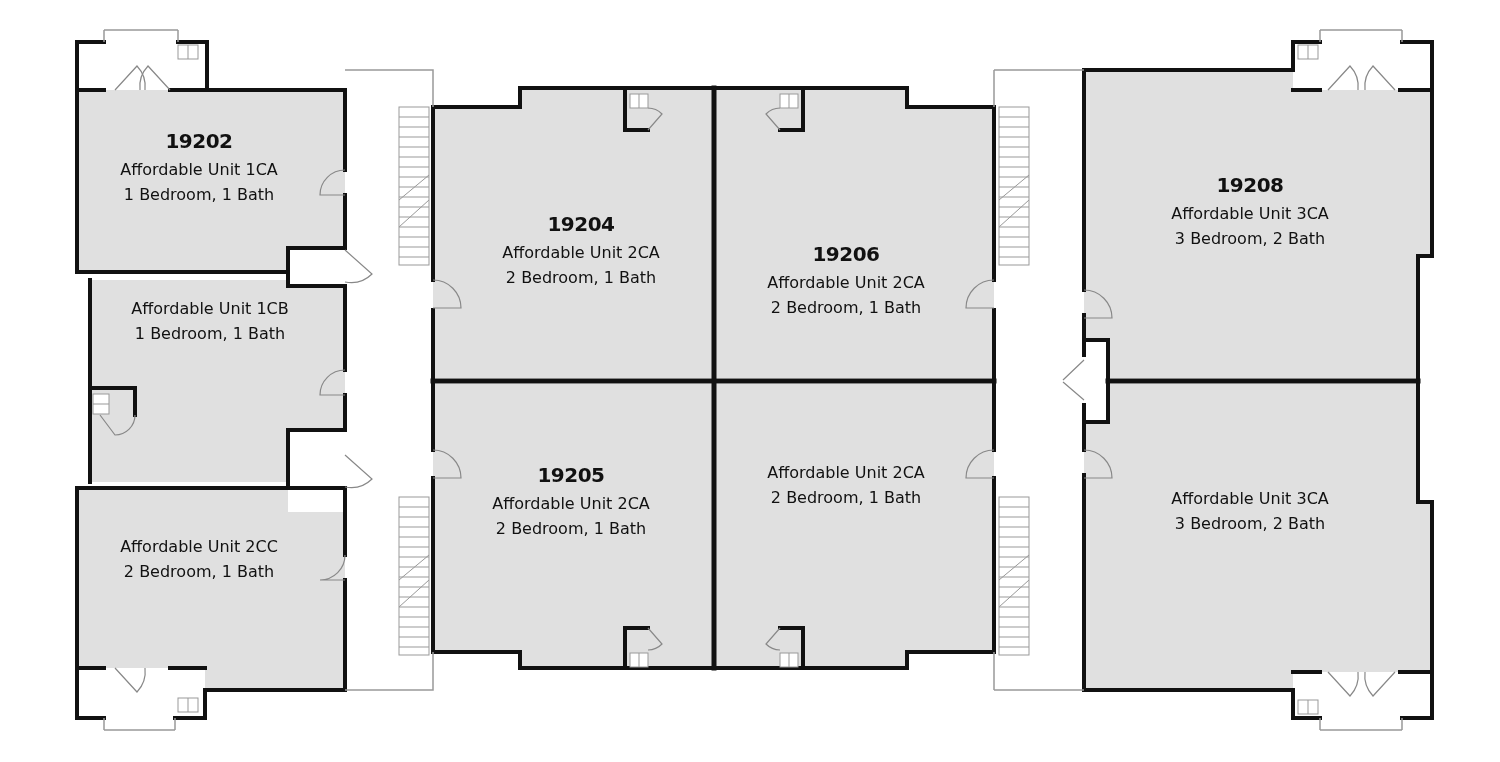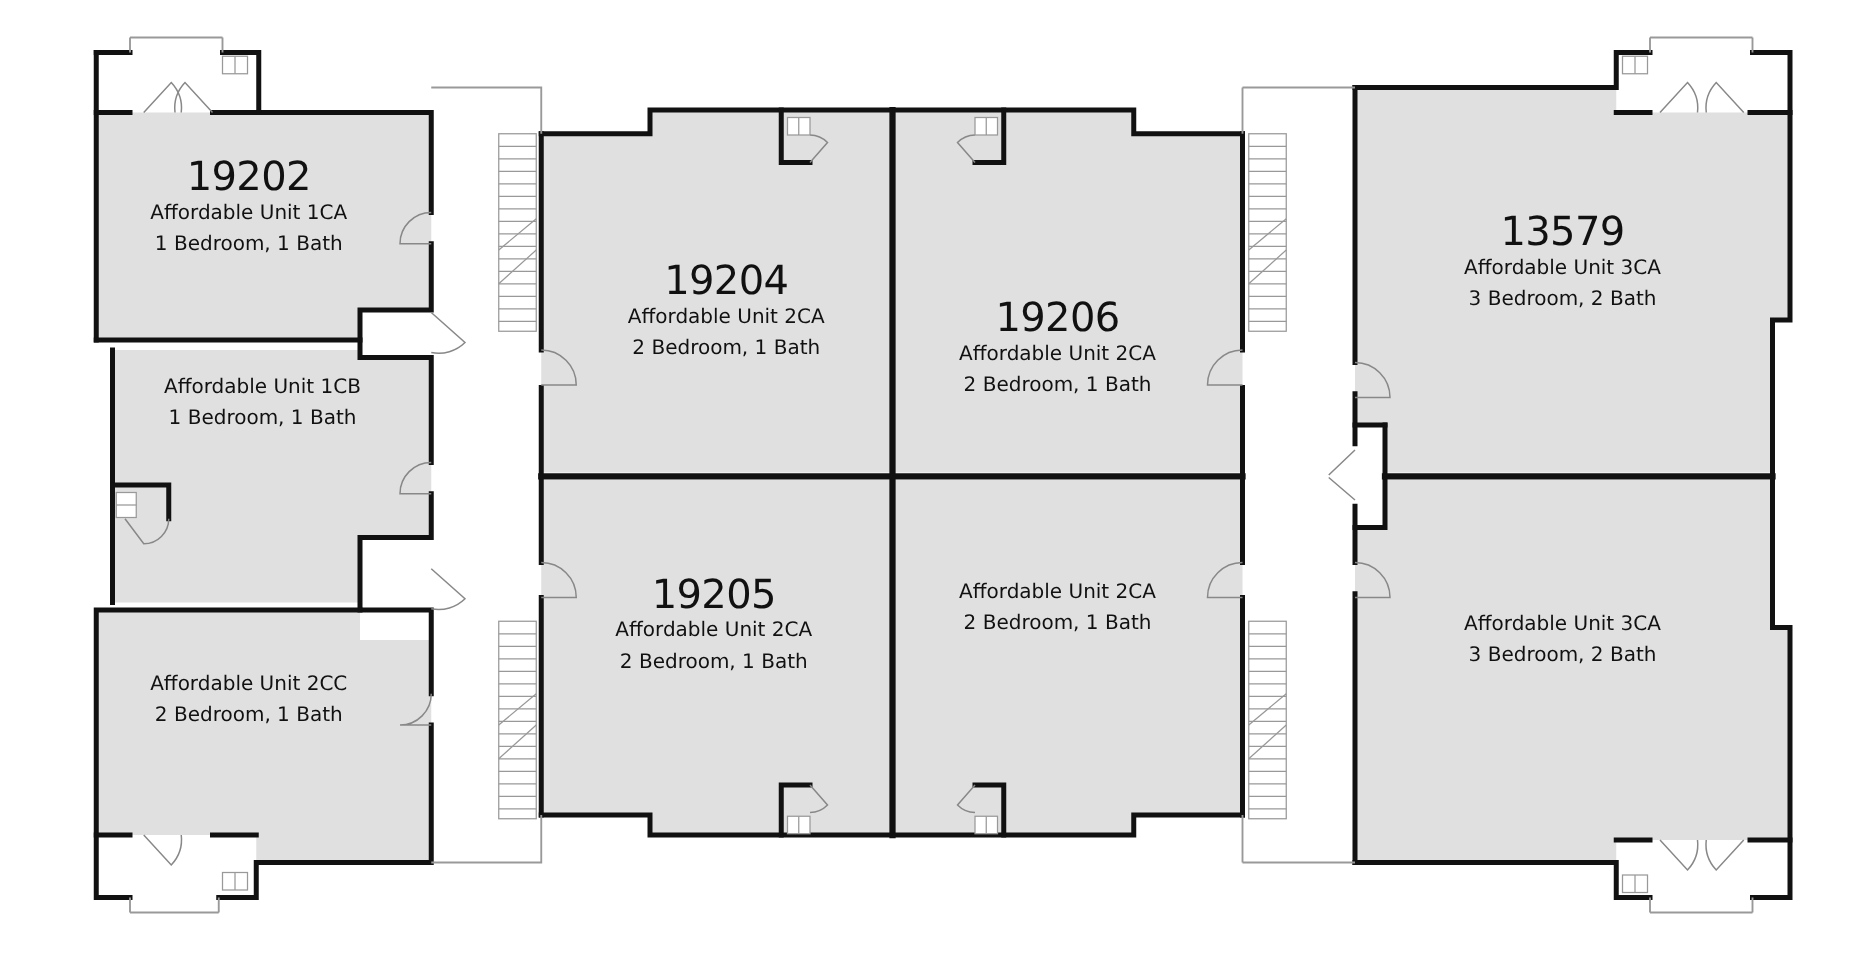--- a/index.html
+++ b/index.html
@@ -1,19 +1,19 @@
 <!DOCTYPE html>
 <html><head>
 <meta charset="utf-8">
 <style>
   html, body { margin: 0; padding: 0; background: #ffffff; }
   body { width: 1500px; height: 762px; position: relative; overflow: hidden; font-family: "DejaVu Sans", sans-serif; }
   #plan { position: absolute; left: 0; top: 0; width: 1500px; height: 762px; }
   .unit-label { position: absolute; text-align: center; color: #111; transform: translateX(-50%); white-space: nowrap; }
-  .unit-number { font-family: "DejaVu Sans", sans-serif; font-weight: normal; font-size: 32px; line-height: 31px; letter-spacing: -0.5px; }
+  .unit-number { font-family: "DejaVu Sans", sans-serif; font-weight: bold; font-size: 20px; line-height: 31px; letter-spacing: -0.5px; }
   .unit-type, .unit-rooms { font-family: "DejaVu Sans", sans-serif; font-size: 16px; line-height: 25px; }
 </style>
 </head>
 <body>
 
 <svg id="plan" viewBox="0 0 1500 762" xmlns="http://www.w3.org/2000/svg">
 
   <g fill="#e0e0e0">
     <polygon points="77,90 345,90 345,248 288,248 288,272 77,272"></polygon>
     <polygon points="90,280 288,280 288,286 345,286 345,430 288,430 288,482 90,482"></polygon>
@@ -184,20 +184,20 @@
 <div class="unit-label" style="left:571px; top:460px;">
   <div class="unit-number">19205</div>
   <div class="unit-type">Affordable Unit 2CA</div>
   <div class="unit-rooms">2 Bedroom, 1 Bath</div>
 </div>
 <div class="unit-label" style="left:846px; top:460px;">
   <div class="unit-type">Affordable Unit 2CA</div>
   <div class="unit-rooms">2 Bedroom, 1 Bath</div>
 </div>
 <div class="unit-label" style="left:1250px; top:170px;">
-  <div class="unit-number">13579</div>
+  <div class="unit-number">19208</div>
   <div class="unit-type">Affordable Unit 3CA</div>
   <div class="unit-rooms">3 Bedroom, 2 Bath</div>
 </div>
 <div class="unit-label" style="left:1250px; top:486px;">
   <div class="unit-type">Affordable Unit 3CA</div>
   <div class="unit-rooms">3 Bedroom, 2 Bath</div>
 </div>
 
 </body></html>

